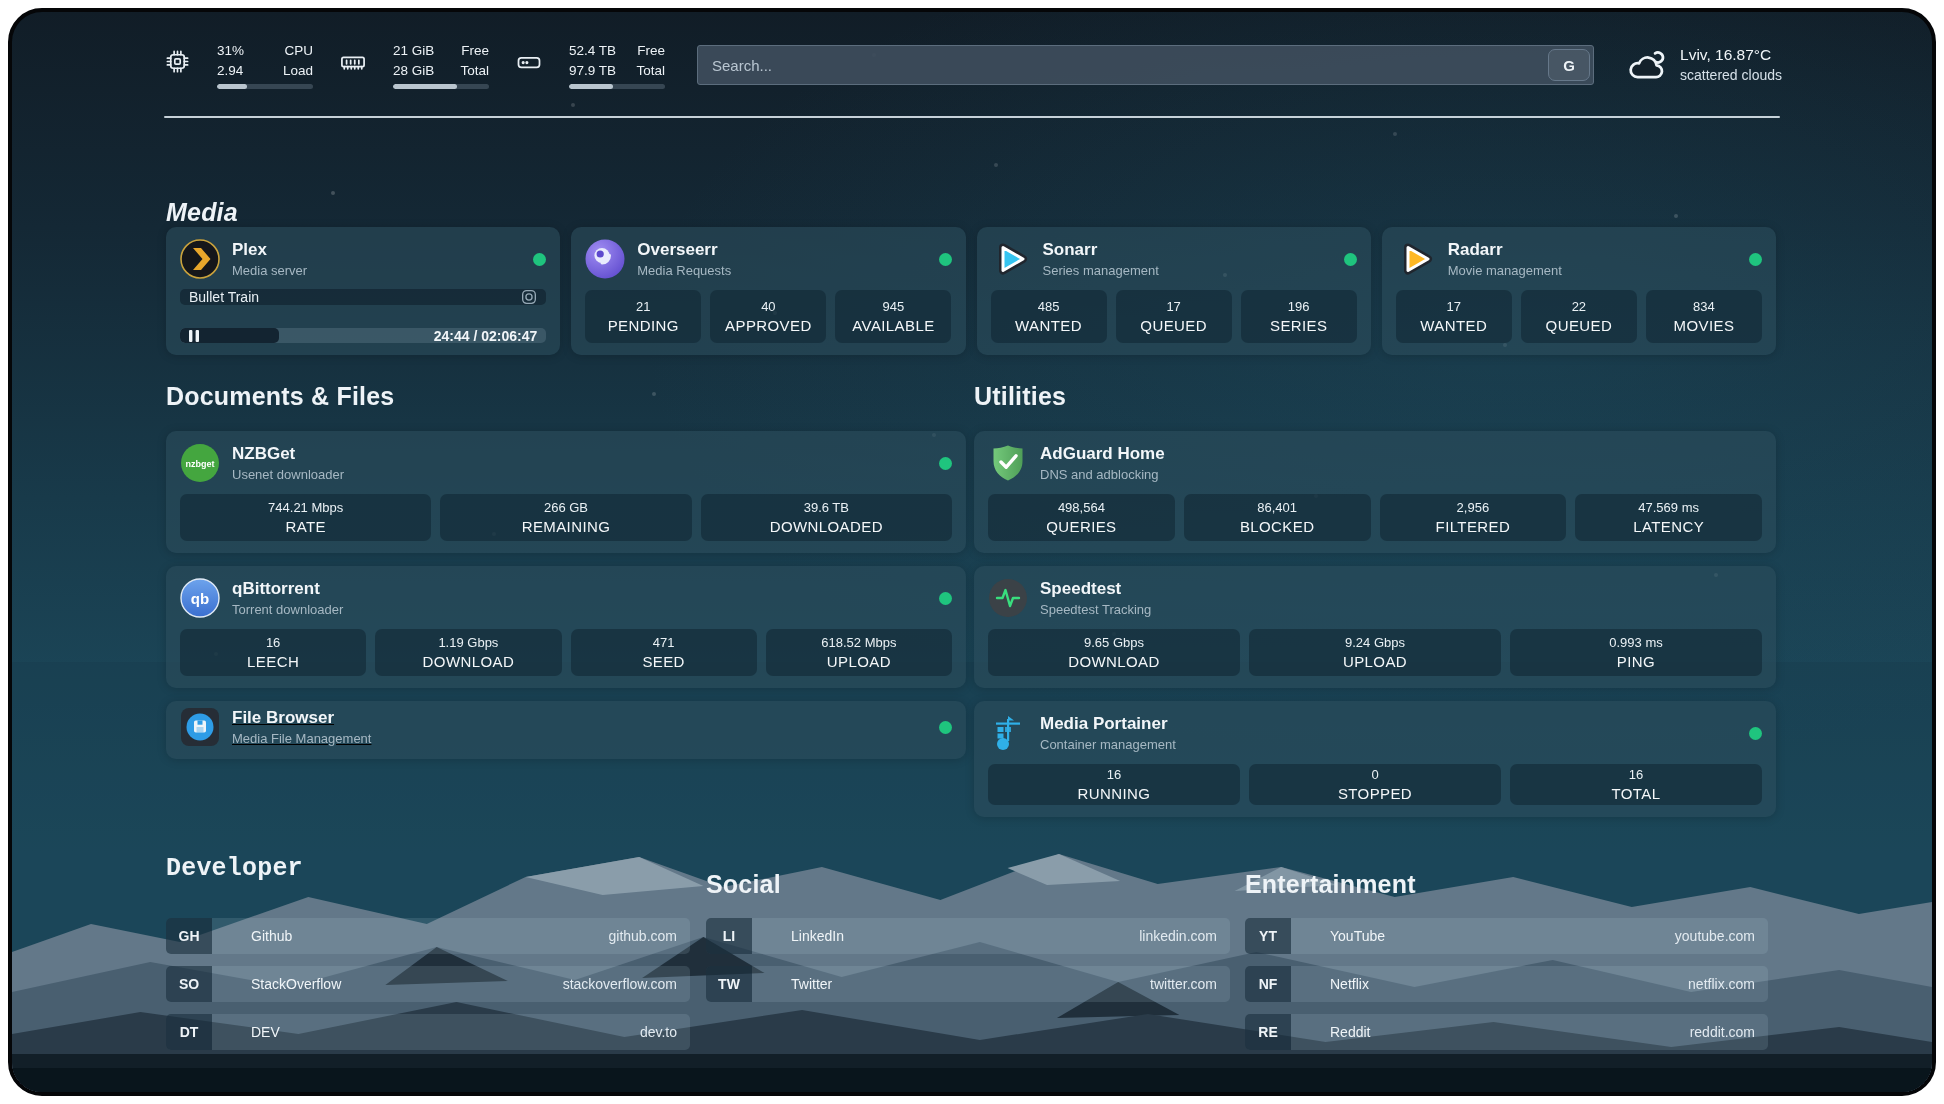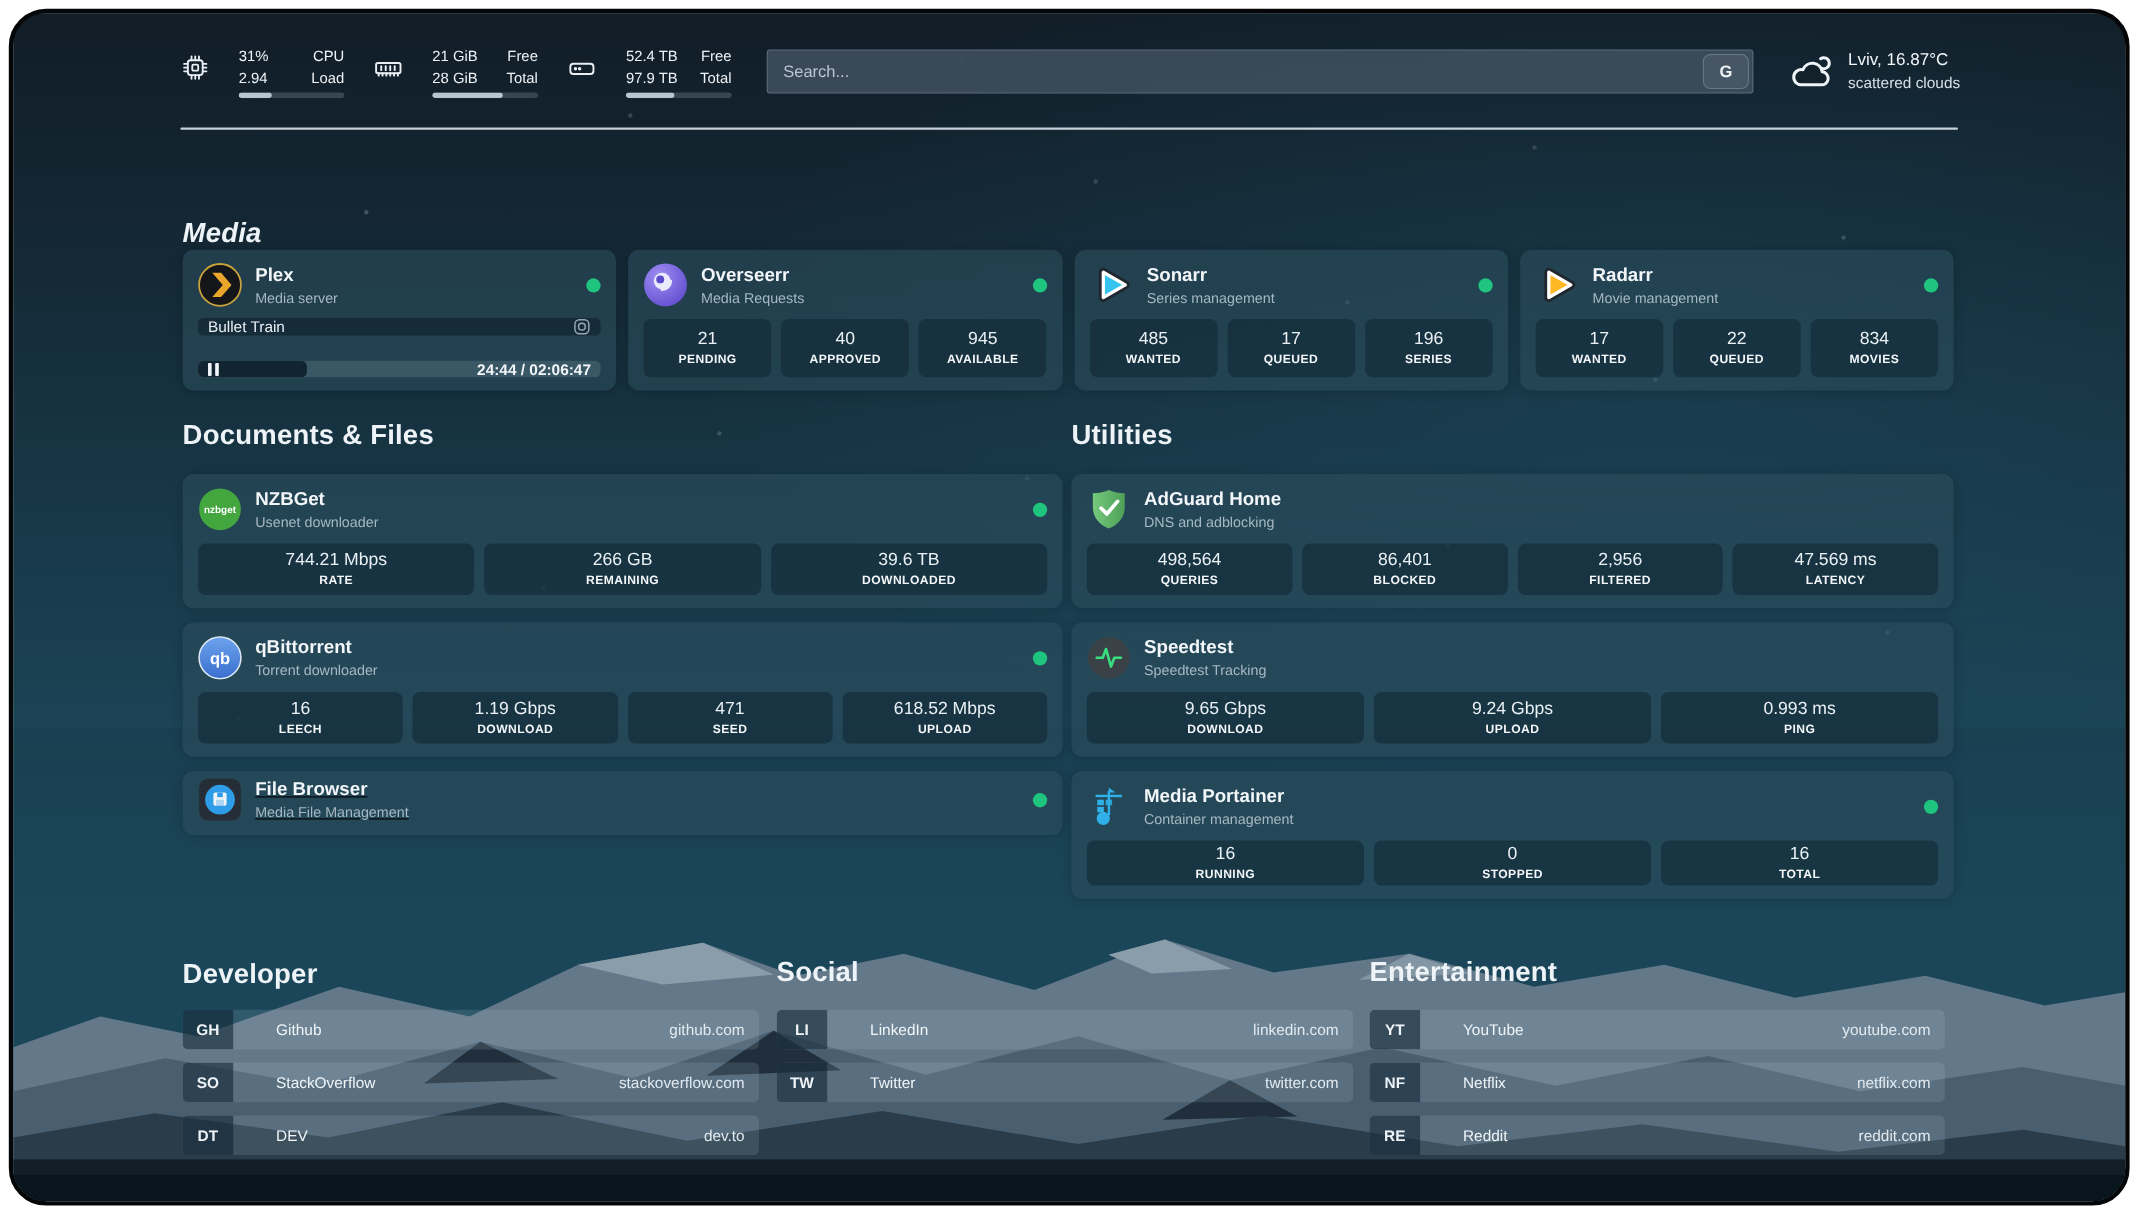--- a/index.html
+++ b/index.html
@@ -46,38 +46,38 @@
   .weather .wline1{font-size:15.5px;color:#f0f5f8;}
   .weather .wline2{font-size:14px;color:#d5e0e8;}
 
   #divider{position:absolute;left:152px;right:152px;top:104px;height:2px;background:rgba(223,233,240,0.88);border-radius:2px;z-index:5;}
 
   
   .sec-title{position:absolute;font-size:25px;font-weight:700;color:#eef3f7;z-index:5;letter-spacing:.2px;}
   #title-media{left:154px;top:186px;font-style:italic;}
   #title-docs{left:154px;top:370px;}
   #title-util{left:962px;top:370px;}
-  #title-dev{left:154px;top:860px;}
+  #title-dev{left:154px;top:842px;font-family:Liberation Mono, monospace;}
   #title-social{left:694px;top:858px;}
   #title-ent{left:1233px;top:858px;}
 
   
   .card{background:rgba(44,76,92,0.60);border-radius:10px;padding:12px 14px;display:flex;flex-direction:column;
     box-shadow:0 1px 10px rgba(0,0,0,0.18);}
   .card-head{display:flex;align-items:center;gap:12px;}
   .app-icon{width:40px;height:40px;flex:0 0 40px;display:flex;}
   .app-titles{line-height:1.25;}
   .app-name{font-size:17px;font-weight:700;color:#f2f6f9;}
   .app-desc{font-size:13px;color:#a6b8c3;margin-top:2px;}
   .dot{width:13px;height:13px;border-radius:50%;background:#1fc47e;margin-left:auto;flex:0 0 13px;}
   .stats{display:flex;gap:9px;margin-top:11px;flex:1;}
   .tile{flex:1;background:rgba(14,36,50,0.55);border-radius:7px;display:flex;flex-direction:column;
     align-items:center;justify-content:center;gap:3px;}
-  .tv{font-size:16px;color:#eaf1f5;}
-  .tl{font-size:11px;font-weight:700;letter-spacing:.4px;color:#f4f7f9;}
+  .tv{font-size:13px;color:#eaf1f5;}
+  .tl{font-size:15px;font-weight:400;letter-spacing:.4px;color:#f4f7f9;}
 
   #media-row{position:absolute;left:154px;top:215px;width:1610px;height:128px;display:flex;gap:11px;z-index:5;}
   #media-row .card{flex:1;height:128px;}
 
   #col-left{position:absolute;left:154px;top:419px;width:800px;z-index:5;}
   #col-right{position:absolute;left:962px;top:419px;width:802px;z-index:5;}
   .col-card{margin-bottom:13px;}
   .h122{height:122px;} .h58{height:58px;justify-content:flex-end;text-decoration:underline;} .h116{height:116px;}
 
   

